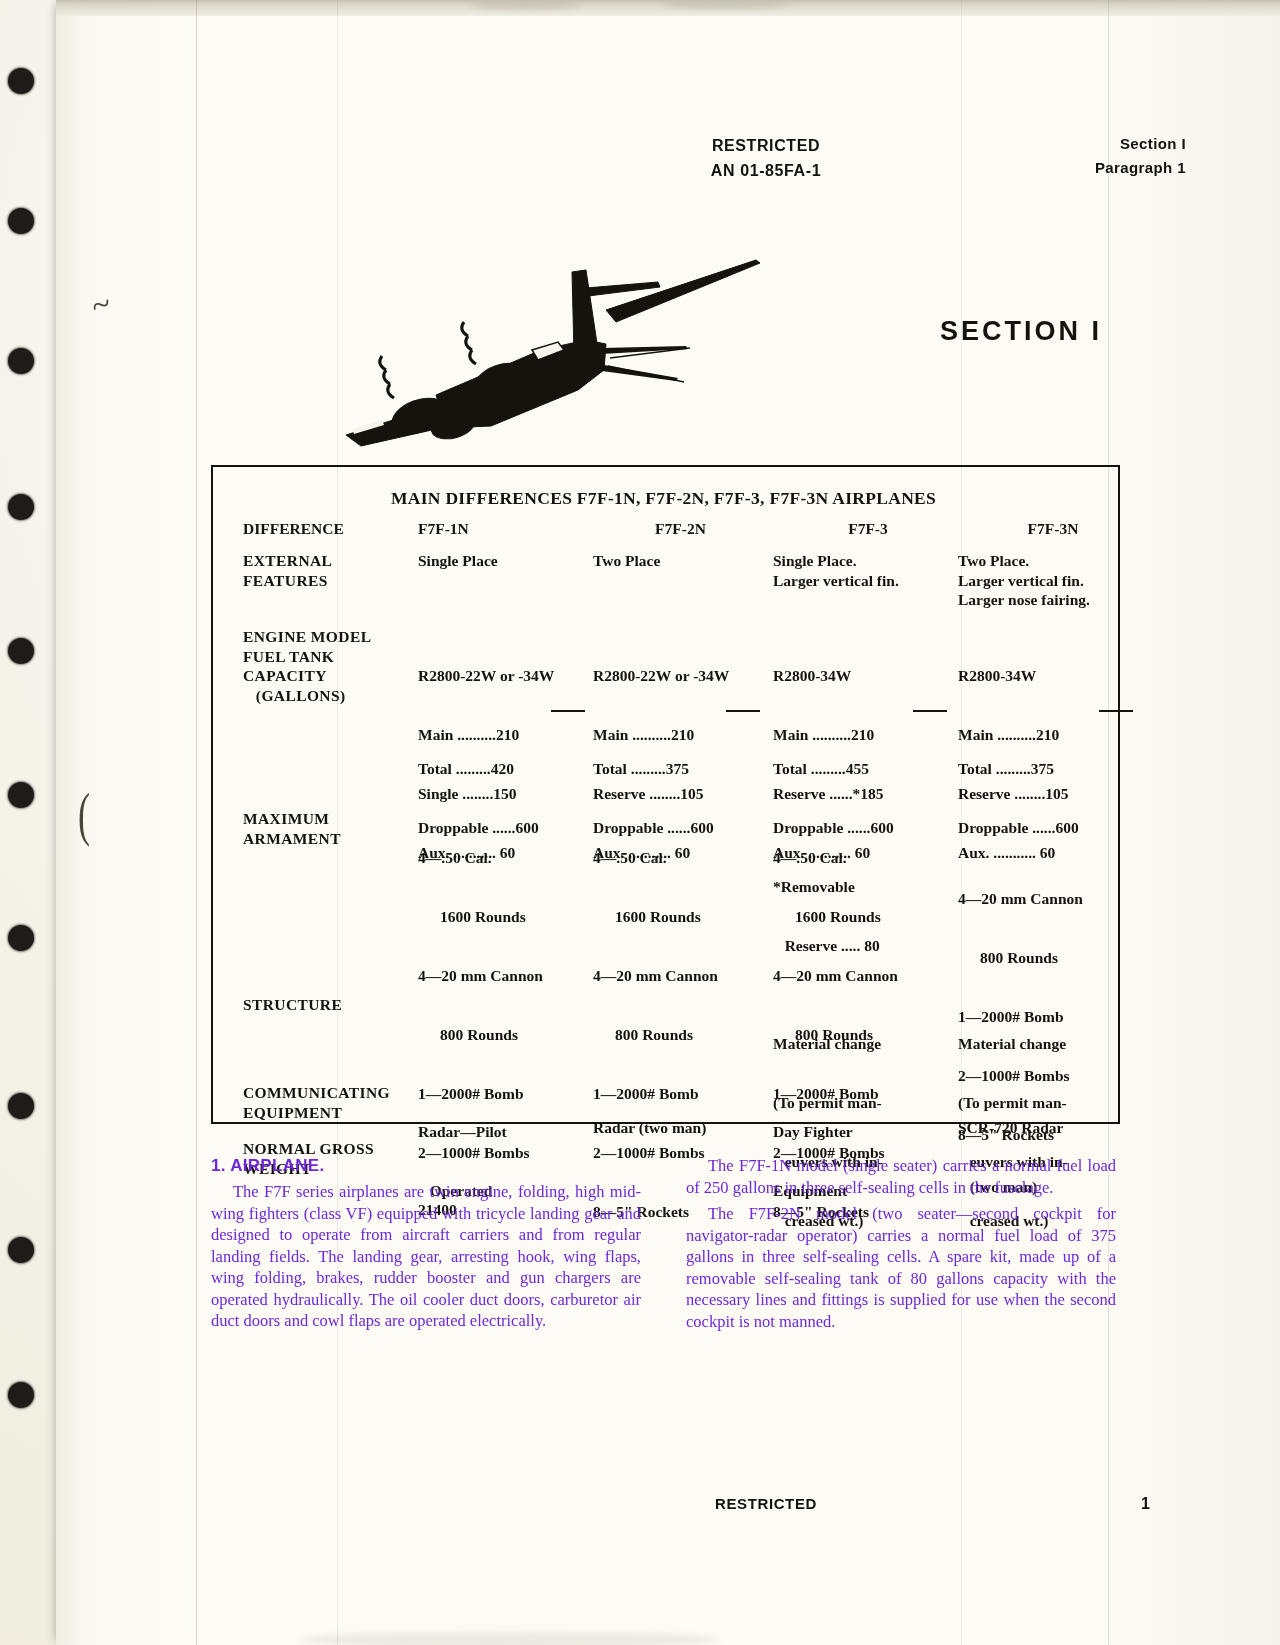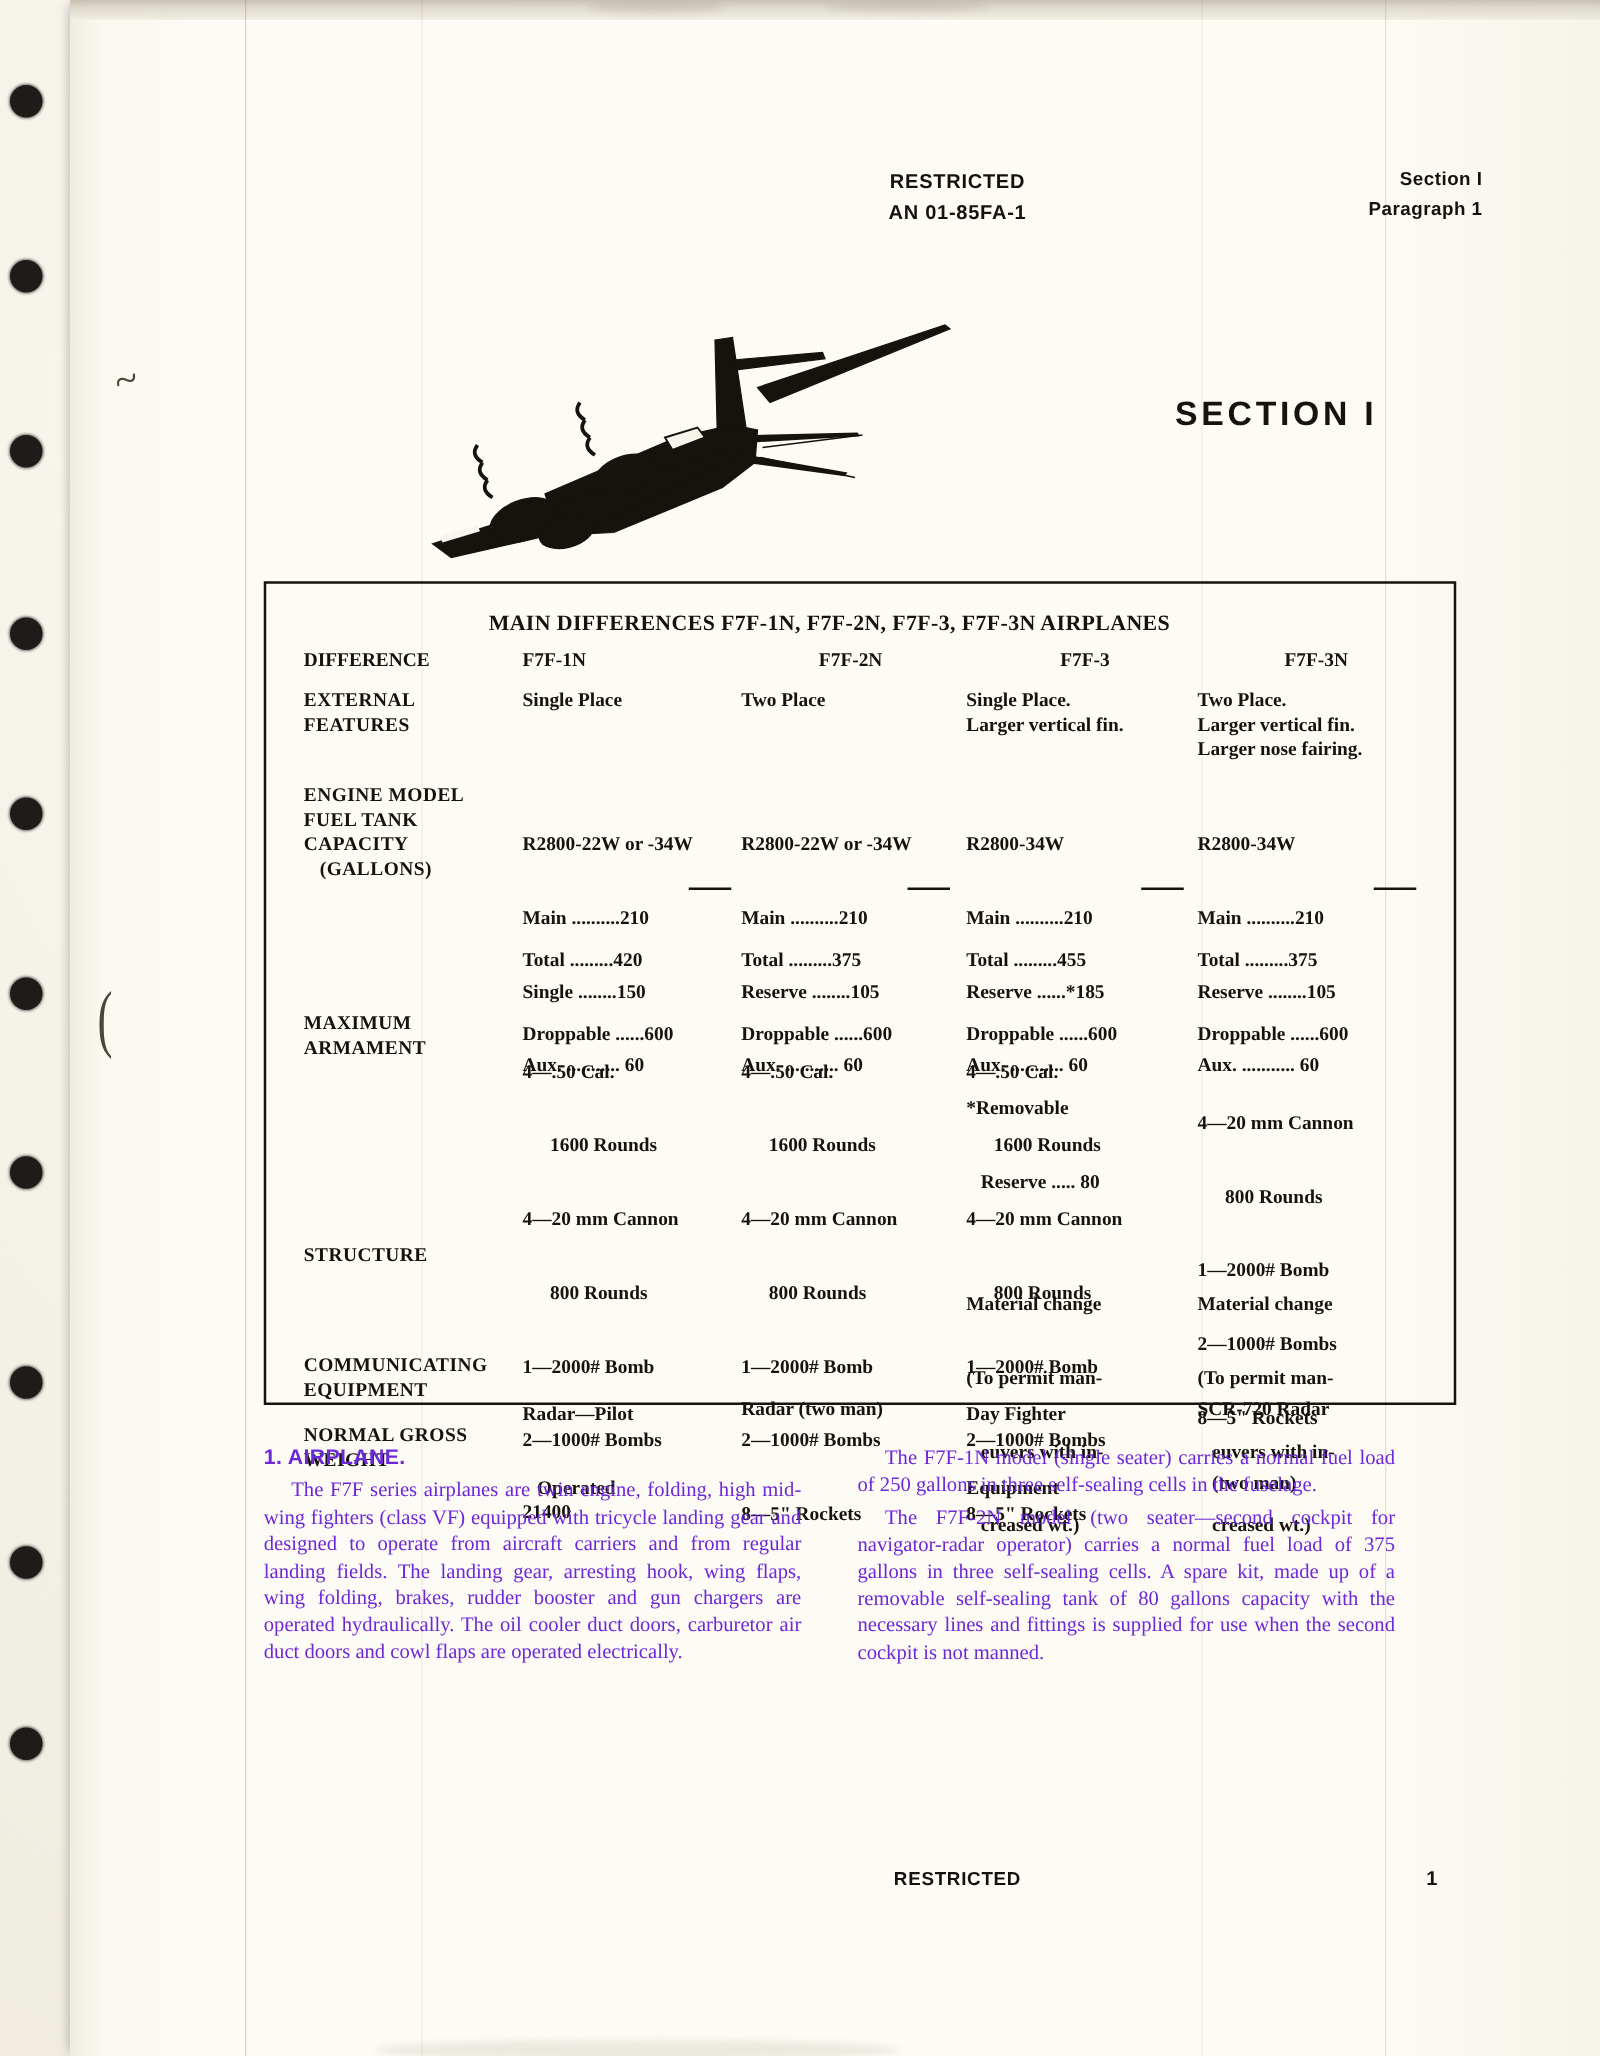--- a/index.html
+++ b/index.html
@@ -72,21 +72,20 @@
   #sect .l2{font-size:27px;letter-spacing:2px;margin-top:22px;}
 
   
   #plane{position:absolute;left:230px;top:230px;width:500px;height:250px;}
 
   
   #tablebox{
     position:absolute;left:155px;top:465px;width:905px;height:655px;
     border:2.5px solid #16130f;
     background:transparent;
-    padding-left:45px;
   }
   #tbl-title{
     position:absolute;left:155px;top:488px;width:905px;text-align:center;
     font-size:17.5px;font-weight:bold;letter-spacing:.3px;color:#16130f;
     font-family:"Liberation Serif",serif;
   }
   .tcell{position:absolute;font-size:15.5px;color:#16130f;line-height:1.27;}
   .rowlabel{font-weight:bold;letter-spacing:.4px;}
   .bld{font-weight:bold;}
   .colhdr{font-weight:bold;font-size:15.5px;}

